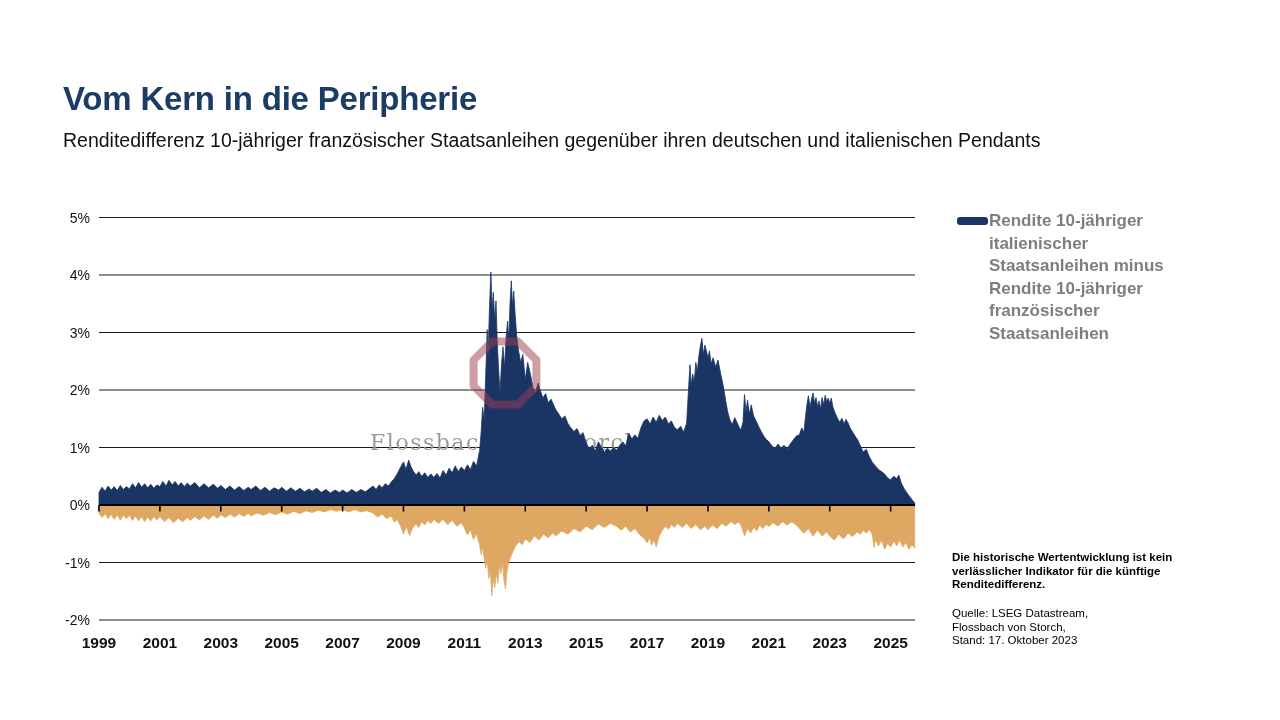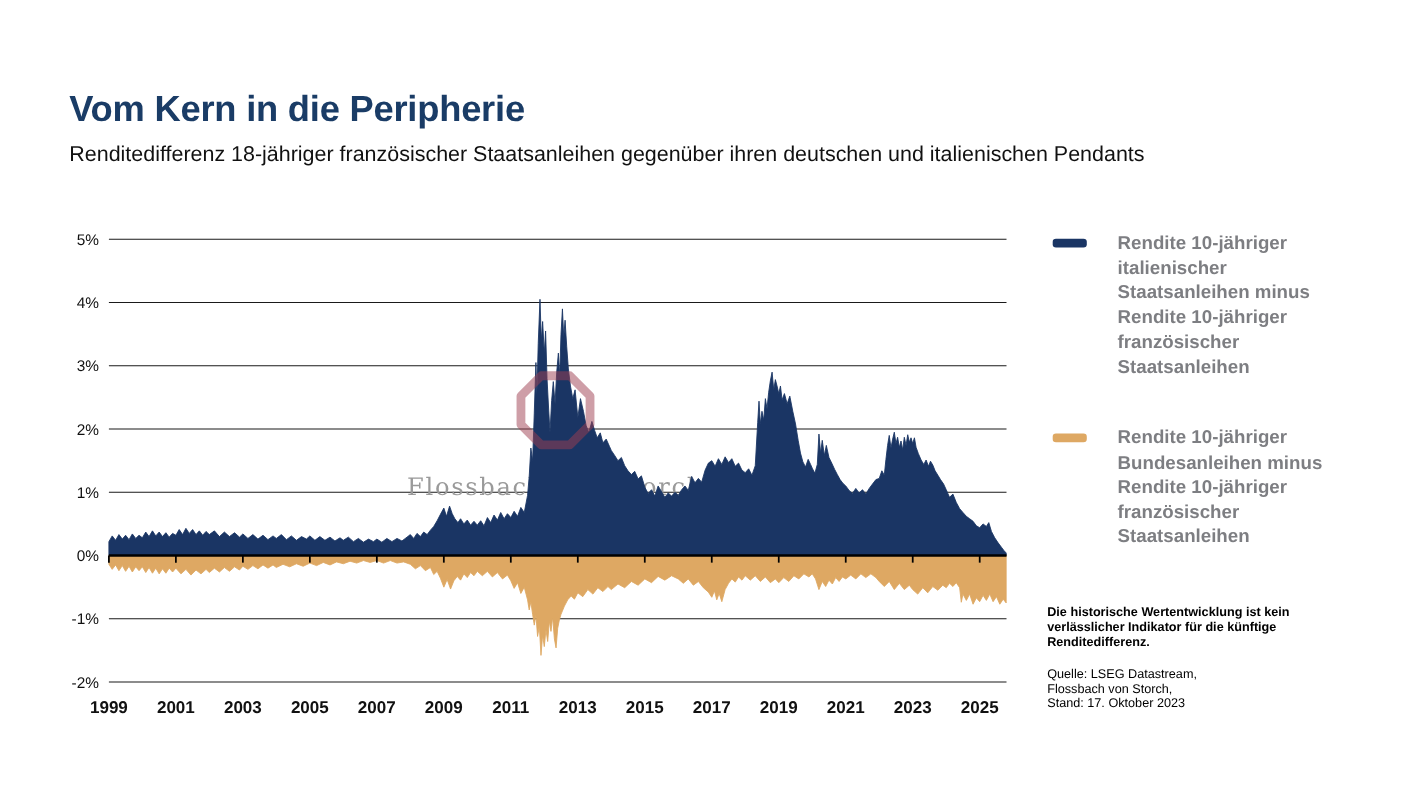--- a/index.html
+++ b/index.html
@@ -7,35 +7,35 @@
         font-family:"Liberation Sans",sans-serif;}
   .page-title{position:absolute;left:63px;top:80px;font-size:33px;font-weight:700;
         letter-spacing:-0.2px;}
   .page-subtitle{position:absolute;left:63px;top:129px;font-size:19.5px;font-weight:400;
         color:#111111;}
   #chart-svg{position:absolute;left:0;top:0;width:1280px;height:720px;pointer-events:none;}
   .legend{position:absolute;left:957px;top:210px;width:260px;display:flex;
         flex-direction:column;gap:42px;}
   .legend-item{display:flex;flex-direction:row;align-items:flex-start;}
   .swatch{width:31px;height:8px;border-radius:3px;flex:0 0 31px;margin-top:7px;}
-  .legend-label{margin-left:28px;width:205px;font-size:17px;line-height:22.5px;
+  .legend-label{margin-left:1px;width:205px;font-size:17px;line-height:22.5px;
         font-weight:700;color:#7d7e82;}
   .disclaimer{position:absolute;left:952px;top:551px;width:224px;font-size:11.5px;
         line-height:13.5px;font-weight:700;color:#000000;}
   .source{position:absolute;left:952px;top:607px;width:224px;font-size:11.5px;
         line-height:13.5px;font-weight:400;color:#000000;white-space:pre-line;}
 </style>
 </head>
 <body>
 
 <div class="page">
 
   <div class="page-title" style="color: rgb(26, 60, 102);">Vom Kern in die Peripherie</div>
 
-  <div class="page-subtitle">Renditedifferenz 18-jähriger französischer Staatsanleihen gegenüber ihren deutschen und italienischen Pendants</div>
+  <div class="page-subtitle">Renditedifferenz 10-jähriger französischer Staatsanleihen gegenüber ihren deutschen und italienischen Pendants</div>
 
   <svg id="chart-svg" viewBox="0 0 1280 720" xmlns="http://www.w3.org/2000/svg">
       <line x1="99" x2="915" y1="217.5" y2="217.5" stroke="#1a1a1a" stroke-width="1"></line>
       <line x1="99" x2="915" y1="275" y2="275" stroke="#1a1a1a" stroke-width="1"></line>
       <line x1="99" x2="915" y1="332.5" y2="332.5" stroke="#1a1a1a" stroke-width="1"></line>
       <line x1="99" x2="915" y1="390" y2="390" stroke="#1a1a1a" stroke-width="1"></line>
       <line x1="99" x2="915" y1="447.5" y2="447.5" stroke="#1a1a1a" stroke-width="1"></line>
       <line x1="99" x2="915" y1="505" y2="505" stroke="#1a1a1a" stroke-width="1"></line>
       <line x1="99" x2="915" y1="562.5" y2="562.5" stroke="#1a1a1a" stroke-width="1"></line>
       <line x1="99" x2="915" y1="620" y2="620" stroke="#1a1a1a" stroke-width="1"></line>
@@ -80,24 +80,20 @@
       <text x="768.8507462686579" y="648" text-anchor="middle" fill="#111111" font-size="15.5px" font-weight="700" font-family="&quot;Liberation Sans&quot;, sans-serif">2021</text>
       <text x="829.7462686567177" y="648" text-anchor="middle" fill="#111111" font-size="15.5px" font-weight="700" font-family="&quot;Liberation Sans&quot;, sans-serif">2023</text>
       <text x="890.6417910447775" y="648" text-anchor="middle" fill="#111111" font-size="15.5px" font-weight="700" font-family="&quot;Liberation Sans&quot;, sans-serif">2025</text>
     </svg>
 
   <div class="legend">
     <div class="legend-item">
       <span class="swatch" style="background-color: rgb(26, 53, 100);"></span>
       <span class="legend-label">Rendite 10-jähriger italienischer Staatsanleihen minus Rendite 10-jähriger französischer Staatsanleihen</span>
     </div>
-    <div class="legend-item">
-      <span class="swatch" style="background-color: rgb(222, 168, 99);"></span>
-      <span class="legend-label">Rendite 10-jähriger Bundesanleihen minus Rendite 10-jähriger französischer Staatsanleihen</span>
-    </div>
   </div>
 
   <div class="disclaimer">Die historische Wertentwicklung ist kein verlässlicher Indikator für die künftige Renditedifferenz.</div>
 
   <div class="source">Quelle: LSEG Datastream,
 Flossbach von Storch,
 Stand: 17. Oktober 2023</div>
 
 </div>
 

